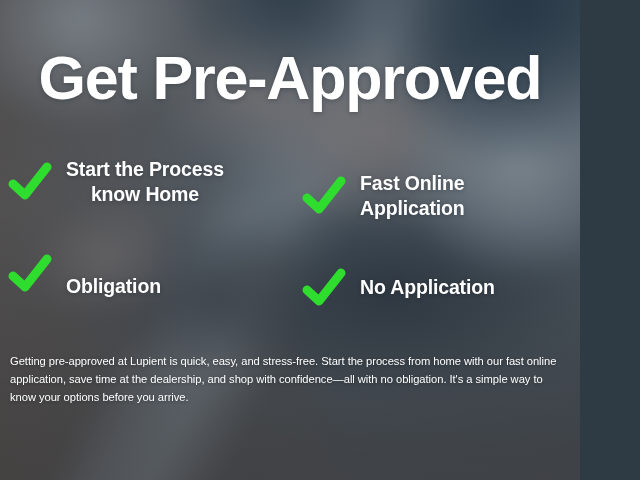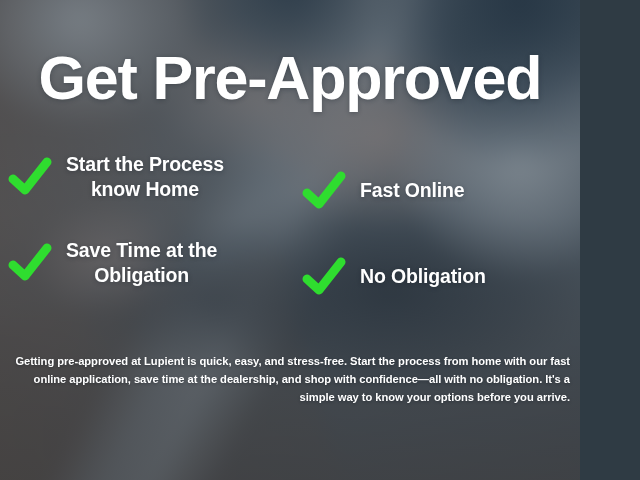--- a/index.html
+++ b/index.html
@@ -133,24 +133,24 @@
   }
   .feature-text.center { text-align: center; }
   .feature-text.left   { text-align: left; }
 
   .blurb {
     position: absolute;
     left: 50%;
     transform: translateX(-50%);
     top: 352px;
     width: 560px;
-    text-align: right;
+    text-align: left;
     font-size: 11.2px;
     line-height: 1.62;
-    font-weight: 700;
+    font-weight: 400;
     color: #ffffff;
     letter-spacing: -0.05px;
     text-shadow: 0 1px 3px rgba(20,28,36,0.4);
   }
 </style>
 </head>
 <body>
 
 <div class="banner">
 
@@ -178,43 +178,44 @@
       </div>
 
       <div class="feature right-col">
         <span class="check">
           <svg viewBox="0 0 44 40" xmlns="http://www.w3.org/2000/svg">
             <path d="M5 22 L17 33 L39 5" fill="none" stroke="#2fdd2f" stroke-width="9" stroke-linecap="round" stroke-linejoin="round"></path>
           </svg>
         </span>
         <span class="feature-text left">
           <span>Fast Online</span><br>
+          <span>Application</span>
         </span>
       </div>
 
       <div class="feature left-col">
         <span class="check">
           <svg viewBox="0 0 44 40" xmlns="http://www.w3.org/2000/svg">
             <path d="M5 22 L17 33 L39 5" fill="none" stroke="#2fdd2f" stroke-width="9" stroke-linecap="round" stroke-linejoin="round"></path>
           </svg>
         </span>
         <span class="feature-text center">
-          <span>Save Time at the</span><br>
+          <br>
           <span>Obligation</span>
         </span>
       </div>
 
       <div class="feature right-col">
         <span class="check">
           <svg viewBox="0 0 44 40" xmlns="http://www.w3.org/2000/svg">
             <path d="M5 22 L17 33 L39 5" fill="none" stroke="#2fdd2f" stroke-width="9" stroke-linecap="round" stroke-linejoin="round"></path>
           </svg>
         </span>
         <span class="feature-text left">
-          <span>No Obligation</span>
+          <span>No Application</span>
         </span>
       </div>
 
     </div>
 
     <div class="blurb">Getting pre-approved at Lupient is quick, easy, and stress-free. Start the process from home with our fast online application, save time at the dealership, and shop with confidence—all with no obligation. It's a simple way to know your options before you arrive.</div>
 
   </div>
 </div>
 

